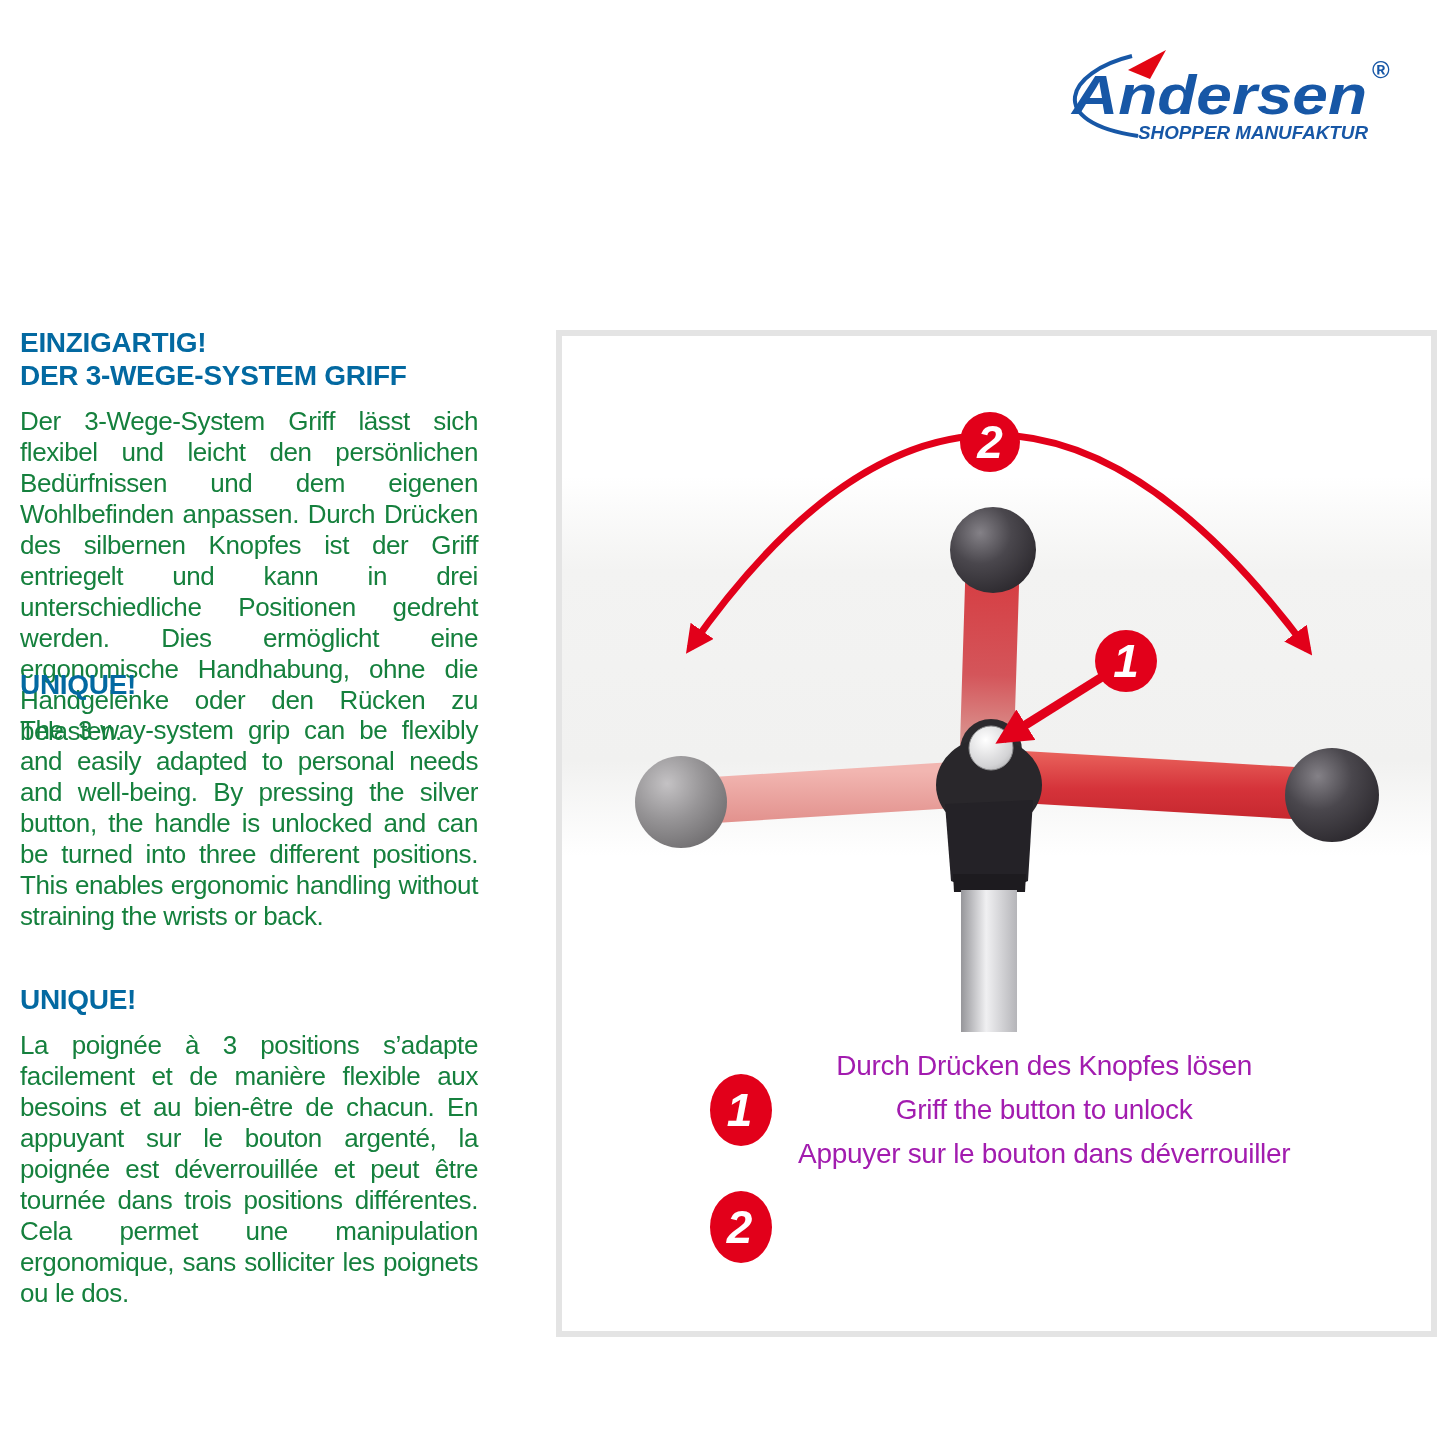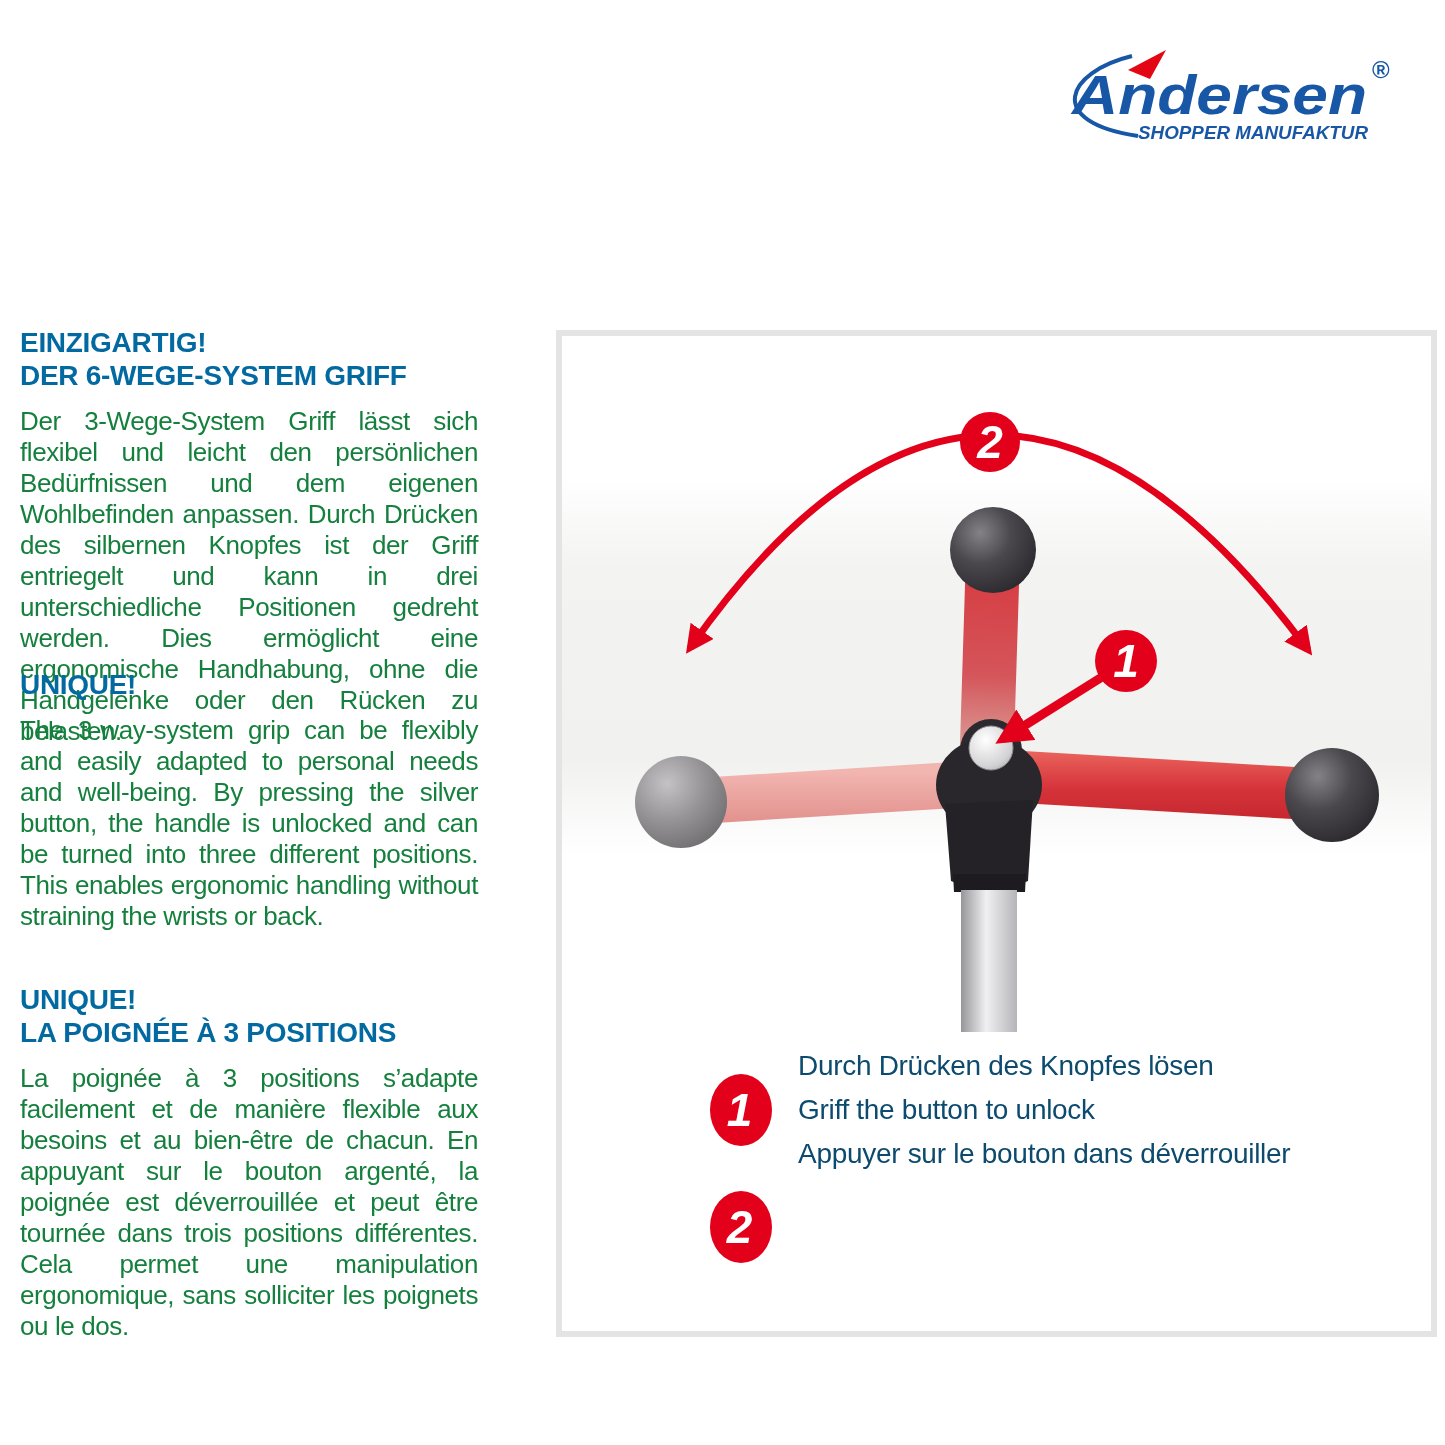--- a/index.html
+++ b/index.html
@@ -21,49 +21,48 @@
   .panel{position:absolute;left:556px;top:330px;width:881px;height:1007px;
          border:6px solid #e4e4e4;background:#ffffff;box-sizing:border-box;}
   .figure-svg{position:absolute;left:0;top:0;}
   .step{position:absolute;left:148px;display:flex;align-items:center;gap:26px;}
   .step-1{top:708px;}
   .step-2{top:855px;}
   .badge{width:62px;height:72px;background:#e2001a;border-radius:50%;
          color:#fff;font-weight:bold;font-style:italic;font-size:46px;
          display:flex;align-items:center;justify-content:center;flex:0 0 auto;
          padding-right:3px;box-sizing:border-box;}
-  .lines{font-size:28px;line-height:44px;letter-spacing:-0.3px;color:#0c4a6e;}
+  .lines{font-size:28px;line-height:44px;letter-spacing:-0.3px;color:#a21caf;text-align:center;}
 </style>
 </head>
 <body>
 
 <div class="logo">
   <svg width="360" height="100" viewBox="0 0 360 100">
     <path d="M 96 8 C 30 24 8 74 102 88" fill="none" stroke="#1757a6" stroke-width="4"></path>
     <path d="M 92 22 L 130 2 L 114 31 Z" fill="#e30613"></path>
     <text x="36" y="66" font-size="55" font-weight="bold" font-style="italic" fill="#1757a6" textLength="295" lengthAdjust="spacingAndGlyphs">Andersen</text>
     <text x="336" y="30" font-size="24" font-weight="bold" fill="#1757a6">®</text>
     <text x="102" y="91" font-size="19" font-weight="bold" font-style="italic" fill="#1757a6" textLength="230" lengthAdjust="spacingAndGlyphs">SHOPPER MANUFAKTUR</text>
   </svg>
 </div>
 
 <div class="sec sec-de">
   <div class="h">EINZIGARTIG!</div>
-  <div class="h">DER 6-WEGE-SYSTEM GRIFF</div>
+  <div class="h">DER 3-WEGE-SYSTEM GRIFF</div>
   <p class="p">Der 3-Wege-System Griff lässt sich flexibel und leicht den persönlichen Bedürfnissen und dem eigenen Wohlbefinden anpassen. Durch Drücken des silbernen Knopfes ist der Griff entriegelt und kann in drei unterschiedliche Positionen gedreht werden. Dies ermöglicht eine ergonomische Handhabung, ohne die Handgelenke oder den Rücken zu belasten.</p>
 </div>
 
 <div class="sec sec-en">
   <div class="h">UNIQUE!</div>
   <p class="p">The 3-way-system grip can be flexibly and easily adapted to personal needs and well-being. By pressing the silver button, the handle is unlocked and can be turned into three different positions. This enables ergonomic handling without straining the wrists or back.</p>
 </div>
 
 <div class="sec sec-fr">
   <div class="h">UNIQUE!</div>
-  <div class="h">LA POIGNÉE À 3 POSITIONS</div>
   <p class="p">La poignée à 3 positions s’adapte facilement et de manière flexible aux besoins et au bien-être de chacun. En appuyant sur le bouton argenté, la poignée est déverrouillée et peut être tournée dans trois positions différentes. Cela permet une manipulation ergonomique, sans solliciter les poignets ou le dos.</p>
 </div>
 
 <div class="panel">
 
   <svg class="figure-svg" width="869" height="702" viewBox="0 0 869 702">
     <defs>
       <linearGradient id="bgGrad" x1="0" y1="0" x2="0" y2="1">
         <stop offset="0" stop-color="#ffffff"></stop>
         <stop offset="0.25" stop-color="#f3f3f2"></stop>

